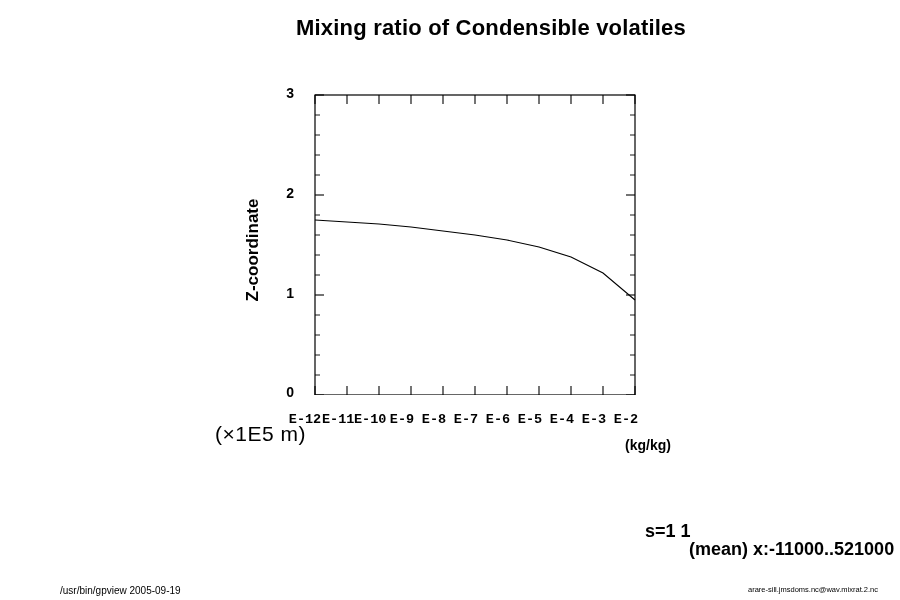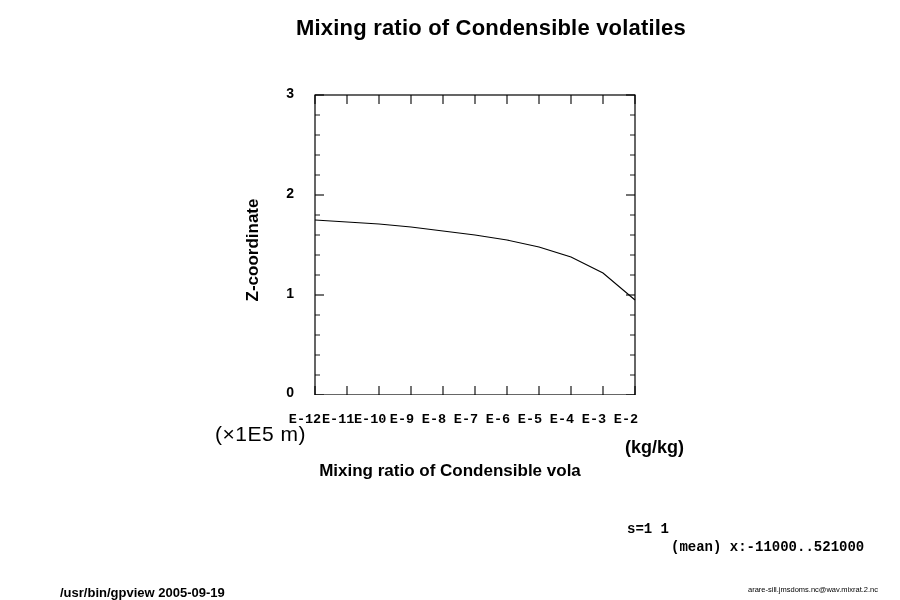--- a/index.html
+++ b/index.html
@@ -79,47 +79,45 @@
     position: absolute;
     left: 215px;
     top: 422px;
     font-size: 21px;
     letter-spacing: 0.5px;
   }
   .xunits {
     position: absolute;
     left: 625px;
     top: 437px;
-    font-size: 18px;
+    font-size: 14px;
     font-weight: bold;
   }
   .xlabel {
     position: absolute;
     left: 0;
     top: 461px;
     width: 900px;
     text-align: center;
     font-size: 17px;
     font-weight: bold;
   }
   .note {
     position: absolute;
-    left: 627px;
-    font-size: 14px;
-    font-weight: bold;
-    font-family: Liberation Mono, monospace;
+    left: 645px;
+    font-size: 18px;
+    font-weight: bold;
   }
   .note-1 { top: 521px; }
   .note-2 { top: 539px; margin-left: 44px; }
   .footer-left {
     position: absolute;
     left: 60px;
     top: 585px;
-    font-size: 13px;
-    font-weight: bold;
+    font-size: 10px;
   }
   .footer-right {
     position: absolute;
     right: 22px;
     top: 585px;
     font-size: 7.5px;
     white-space: nowrap;
   }
 </style>
 </head>
@@ -212,21 +210,20 @@
   <div class="ytick" style="left:268px; top:285px;">1</div>
   <div class="ytick" style="left:268px; top:185px;">2</div>
   <div class="ytick" style="left:268px; top:85px;">3</div>
 
   <div class="xtick-row">
     <span style="width:34px">E-12</span><span style="width:32px">E-11</span><span style="width:32px">E-10</span><span style="width:32px">E-9</span><span style="width:32px">E-8</span><span style="width:32px">E-7</span><span style="width:32px">E-6</span><span style="width:32px">E-5</span><span style="width:32px">E-4</span><span style="width:32px">E-3</span><span style="width:32px">E-2</span>
   </div>
 
   <div class="zunits">(×1E5  m)</div>
   <div class="xunits">(kg/kg)</div>
-  <div class="xlabel">Mixing ratio of Condensible vola</div>
 
   <div class="note note-1">s=1 1</div>
   <div class="note note-2">(mean) x:-11000..521000</div>
 
   <div class="footer-left">/usr/bin/gpview 2005-09-19</div>
   <div class="footer-right">arare-sill.jmsdoms.nc@wav.mixrat.2.nc</div>
 
 </div>
 
 </body></html>

